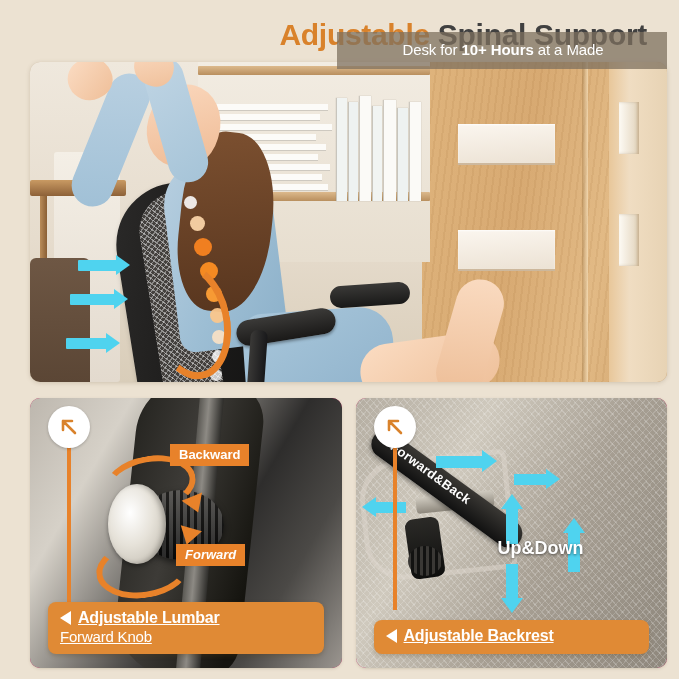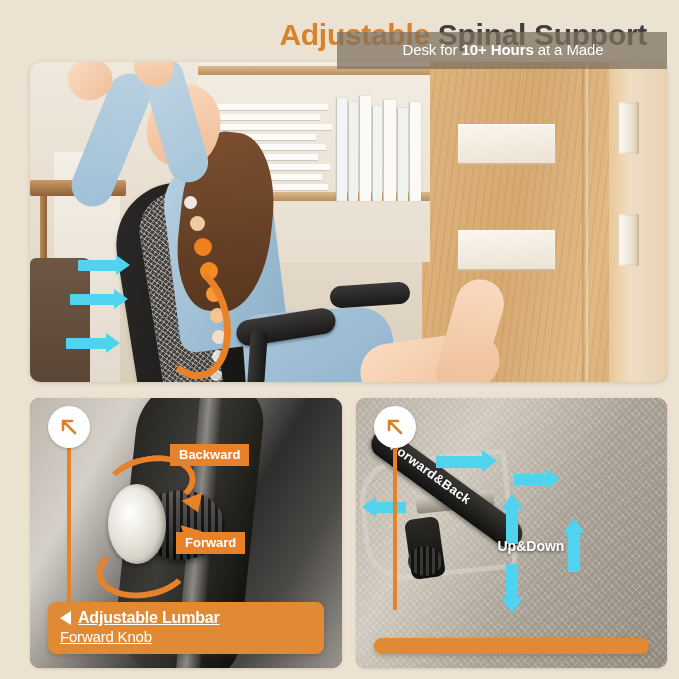--- a/index.html
+++ b/index.html
@@ -371,21 +371,21 @@
     border-right:11px solid #fff;
   }
 
   
   .dir-tag {
     position:absolute; background:#e8822a; color:#fff;
     font-size:13px; font-weight:bold; padding:3px 9px 4px;
     white-space:nowrap; z-index:4;
   }
   .updown {
-    position:absolute; color:#fff; font-size:14px; font-weight:bold;
+    position:absolute; color:#fff; font-size:18px; font-weight:bold;
     text-shadow:0 1px 3px rgba(0,0,0,.6); white-space:nowrap; z-index:4;
   }
 </style>
 </head>
 <body>
 
 <div class="stage">
 
   <div class="title">
     <span class="t-orange">Adjustable</span>
@@ -493,21 +493,21 @@
         <div class="knob-rail"></div>
         <div class="knob-body"></div>
         <div class="knob-cap"></div>
         <div class="rot-arrow rot-top"></div>
         <div class="rot-head t"></div>
         <div class="rot-arrow rot-bot"></div>
         <div class="rot-head b"></div>
       </div>
 
       <div class="dir-tag" style="left:140px; top:46px;">Backward</div>
-      <div class="dir-tag" style="left:146px; top:134px;">Forward</div>
+      <div class="dir-tag" style="left:146px; top:146px;font-style:italic;">Forward</div>
 
       <div class="connector"></div>
       <div class="magnify">
         <svg width="22" height="22" viewBox="0 0 22 22" aria-hidden="true">
           <path d="M5 5 L17 17 M5 5 L5 14 M5 5 L14 5" stroke="#d9822b" stroke-width="2.6" fill="none" stroke-linecap="round" stroke-linejoin="round"></path>
         </svg>
       </div>
 
       <div class="callout">
         <div class="callout-l1">
@@ -558,16 +558,20 @@
       <div class="updown" style="left:142px; top:140px;">Up&amp;Down</div>
 
       <div class="connector"></div>
       <div class="magnify">
         <svg width="22" height="22" viewBox="0 0 22 22" aria-hidden="true">
           <path d="M5 5 L17 17 M5 5 L5 14 M5 5 L14 5" stroke="#d9822b" stroke-width="2.6" fill="none" stroke-linecap="round" stroke-linejoin="round"></path>
         </svg>
       </div>
 
       <div class="callout">
+        <div class="callout-l1">
+          <span class="tri-left"></span>
+          <span>Adjustable Backrest</span>
+        </div>
       </div>
     </div>
   </div>
 </div>
 
 </body></html>

